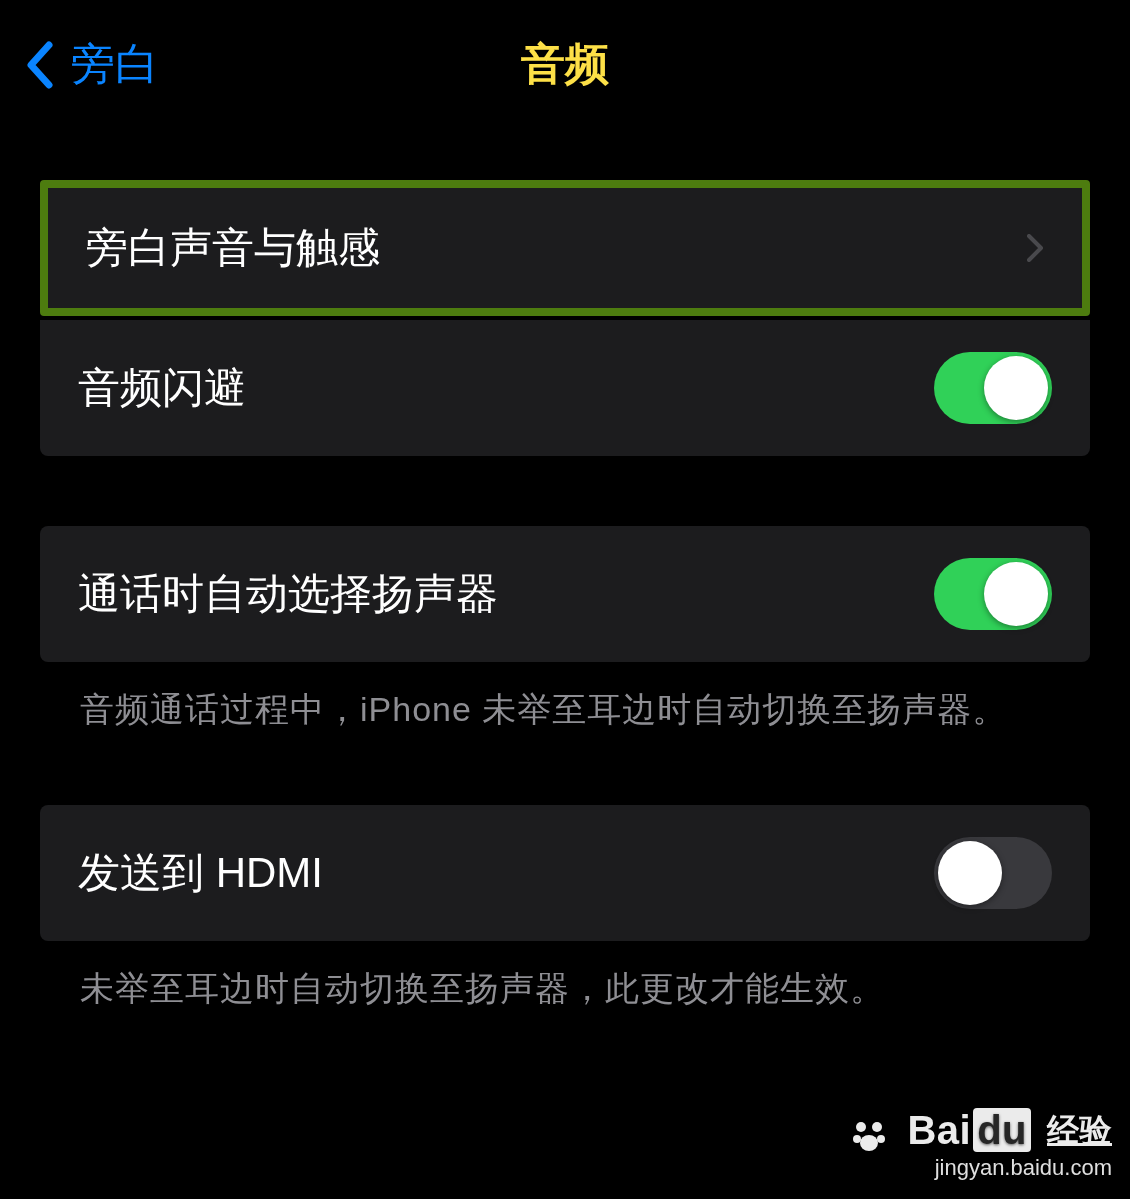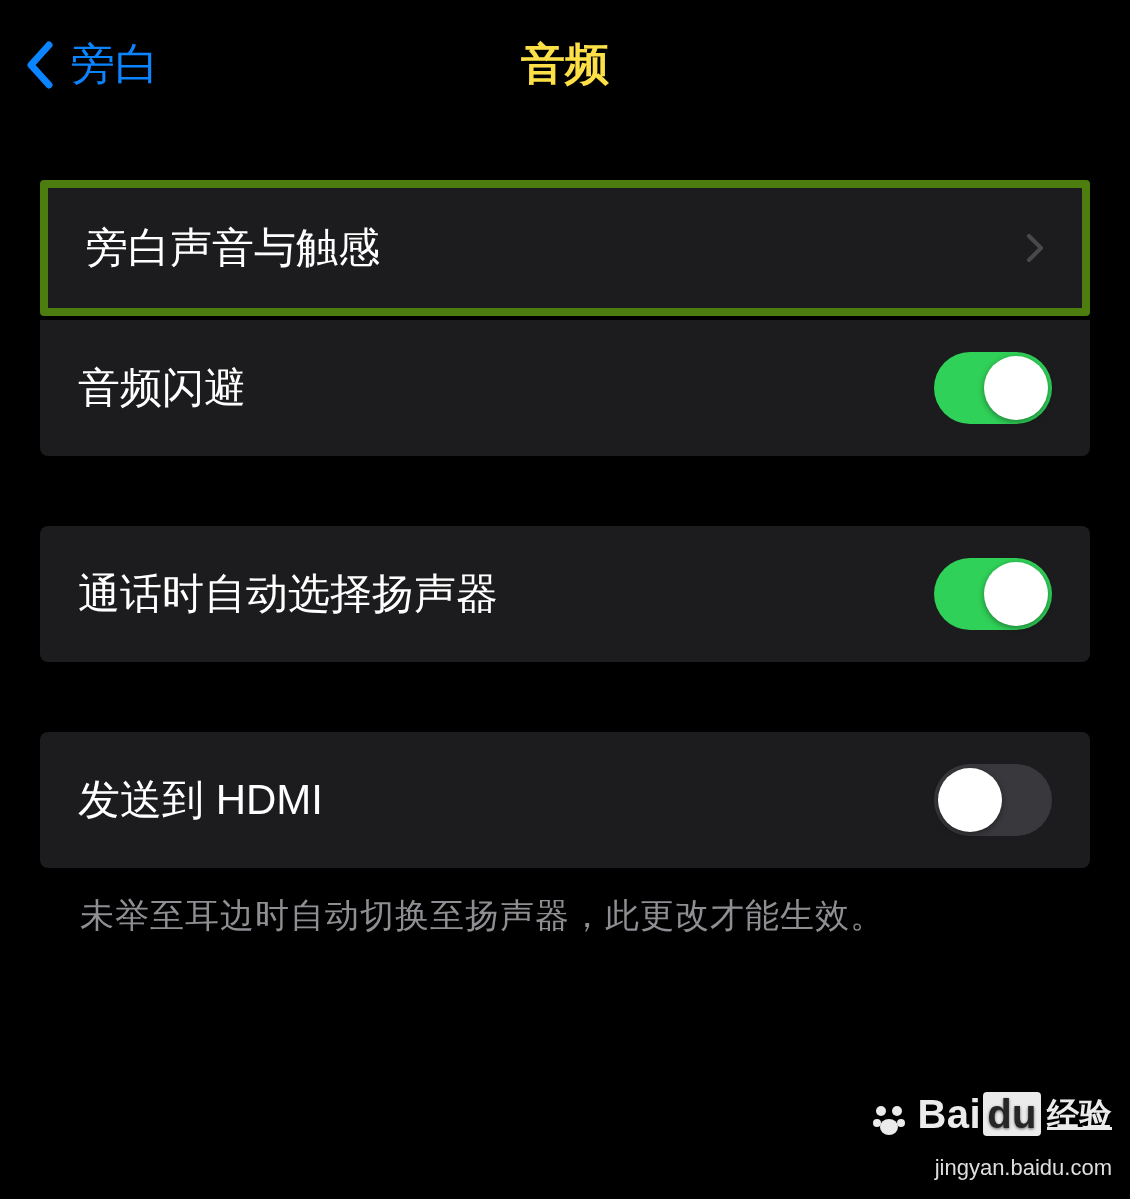--- a/index.html
+++ b/index.html
@@ -127,31 +127,31 @@
       vertical-align: -2px;
     }
     .wm-main {
       font-size: 40px;
       font-weight: 700;
       letter-spacing: 0.5px;
       text-shadow: 0 1px 3px rgba(0,0,0,0.6);
       display: flex;
       align-items: flex-end;
       justify-content: flex-end;
-      gap: 4px;
+      gap: 14px;
     }
     .wm-jingyan {
       font-size: 32px;
       font-weight: 700;
       text-decoration: underline;
     }
     .wm-url {
       font-size: 22px;
       opacity: 0.95;
-      margin-top: 18px;
+      margin-top: 2px;
       text-shadow: 0 1px 3px rgba(0,0,0,0.6);
     }
     .spacer-after-highlight {
       height: 4px;
     }
   </style>
 </head>
 <body>
 
 <div class="nav-bar">
@@ -182,20 +182,21 @@
     </div>
   </div>
 
   <div class="group">
     <div class="cell">
       <span class="cell-label">通话时自动选择扬声器</span>
       <div class="switch on">
         <div class="knob"></div>
       </div>
     </div>
+    <div class="footer-text">音频通话过程中，iPhone 未举至耳边时自动切换至扬声器。</div>
   </div>
 
   <div class="group">
     <div class="cell">
       <span class="cell-label">发送到 HDMI</span>
       <div class="switch off">
         <div class="knob"></div>
       </div>
     </div>
     <div class="footer-text">未举至耳边时自动切换至扬声器，此更改才能生效。</div>

